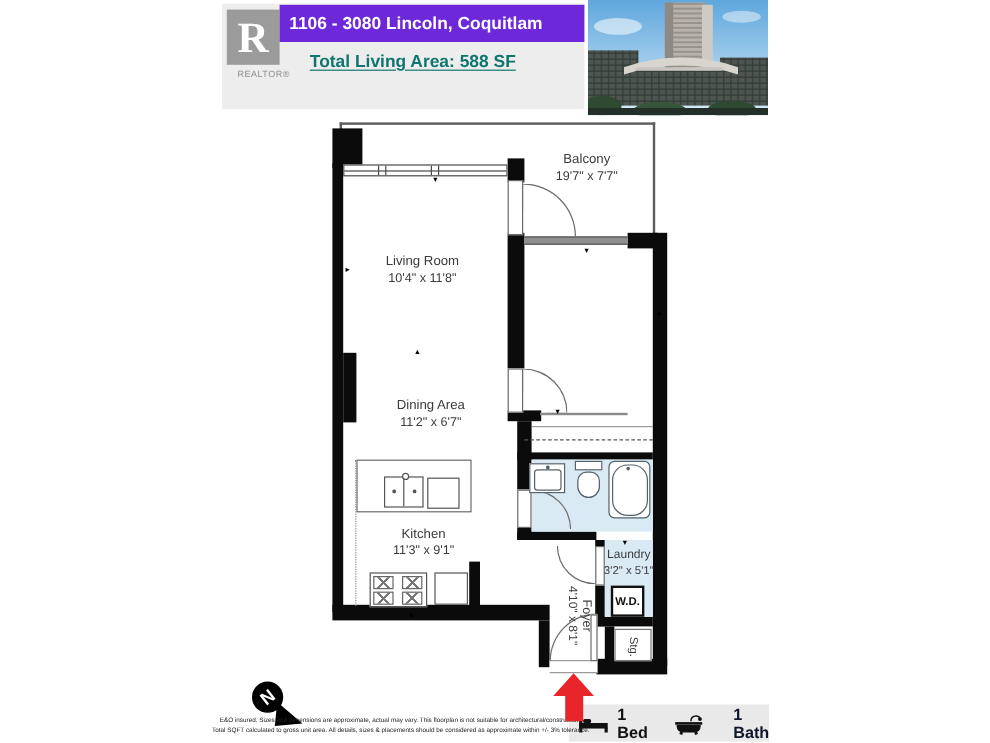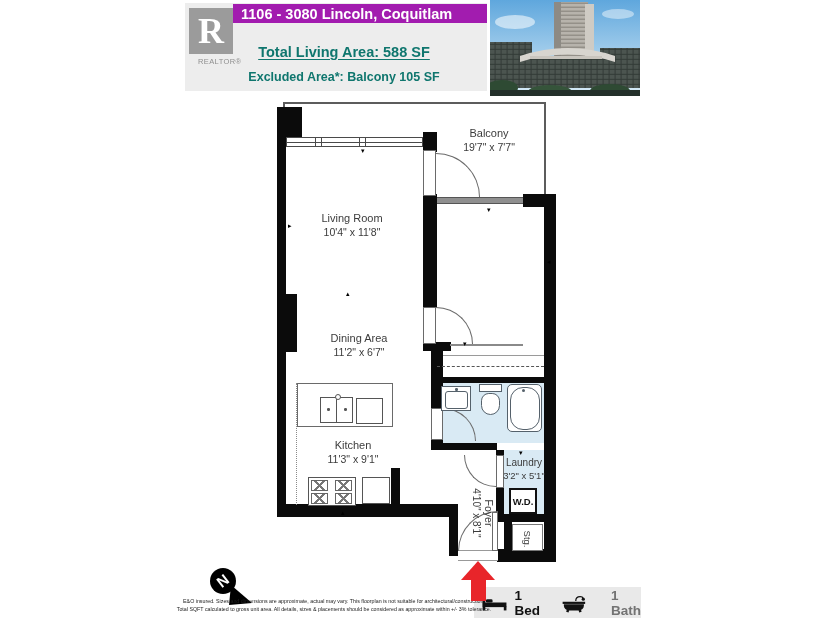--- a/index.html
+++ b/index.html
@@ -31,26 +31,25 @@
 
 <div id="canvas">
 
   <div class="abs" style="left:185px;top:3px;width:302px;height:88px;background:#ededed;"></div>
 
   <div class="abs" style="left:189px;top:8px;width:44px;height:46px;background:#9b9b9b;display:flex;align-items:center;justify-content:center;">
     <span style="font-family:'Liberation Serif',serif;font-weight:700;font-size:36px;color:#fff;line-height:1;">R</span>
   </div>
   <div class="abs" style="left:198px;top:57px;width:56px;font-size:7.5px;letter-spacing:.4px;color:#8f8f8f;">REALTOR®</div>
 
-  <div class="abs" style="left:233px;top:4px;width:254px;height:19px;background:#a21caf;display:flex;align-items:center;">
+  <div class="abs" style="left:233px;top:4px;width:254px;height:31px;background:#6d28d9;display:flex;align-items:center;">
     <span style="color:#fff;font-weight:700;font-size:14.5px;padding-left:8px;white-space:nowrap;">1106 - 3080 Lincoln, Coquitlam</span>
   </div>
 
   <div class="abs hdr-bold" style="left:212px;top:44px;width:264px;text-align:center;font-size:14.5px;text-decoration:underline;text-underline-offset:2px;white-space:nowrap;">Total Living Area:  588 SF</div>
-  <div class="abs hdr-bold" style="left:212px;top:70px;width:264px;text-align:center;font-size:12.5px;white-space:nowrap;">Excluded Area*: Balcony 105 SF</div>
 
   <div class="abs" style="left:490px;top:0px;width:150px;height:96px;">
     <svg width="150" height="96" viewBox="0 0 150 96">
       <defs>
         <linearGradient id="sky" x1="0" y1="0" x2="0" y2="1">
           <stop offset="0" stop-color="#5fa7dd"></stop>
             <stop offset="1" stop-color="#d9ecf7"></stop>
         </linearGradient>
         <pattern id="floors" width="4" height="4" patternUnits="userSpaceOnUse">
           <rect width="4" height="4" fill="#b7b3ac"></rect>
@@ -226,21 +225,21 @@
     </svg>
     <span style="font-size:13.5px;font-weight:700;color:#111;margin-left:6px;">1 Bed</span>
     <svg width="36" height="28" viewBox="0 0 40 30" style="margin-left:22px;">
       <path d="M22,12 q0,-7 7,-7 q4,0 5,3" stroke="#111" stroke-width="2" fill="none"></path>
       <circle cx="34" cy="9" r="2.6" fill="#111"></circle>
       <rect x="1" y="13" width="36" height="3.5" fill="#111"></rect>
       <path d="M3,17 h32 v2 a8,8 0 0 1 -8,8 h-16 a8,8 0 0 1 -8,-8 z" fill="#111"></path>
       <rect x="7" y="26" width="4" height="3.5" fill="#111" transform="rotate(18 9 28)"></rect>
       <rect x="27" y="26" width="4" height="3.5" fill="#111" transform="rotate(-18 29 28)"></rect>
     </svg>
-    <span style="font-size:13.5px;font-weight:700;color:#737373;margin-left:24px;">1 Bath</span>
+    <span style="font-size:13.5px;font-weight:700;color:#0f172a;margin-left:24px;">1 Bath</span>
   </div>
 
   <div class="abs" style="left:160px;top:597px;width:348px;text-align:center;color:#222;font-size:5.3px;line-height:1.55;">
     <div>E&amp;O insured. Sizes and dimensions are approximate, actual may vary. This floorplan is not suitable for architectural/construction.</div>
     <div>Total SQFT calculated to gross unit area. All details, sizes &amp; placements should be considered as approximate within +/- 3% tolerance.</div>
   </div>
 
 </div>
 
 </body></html>

